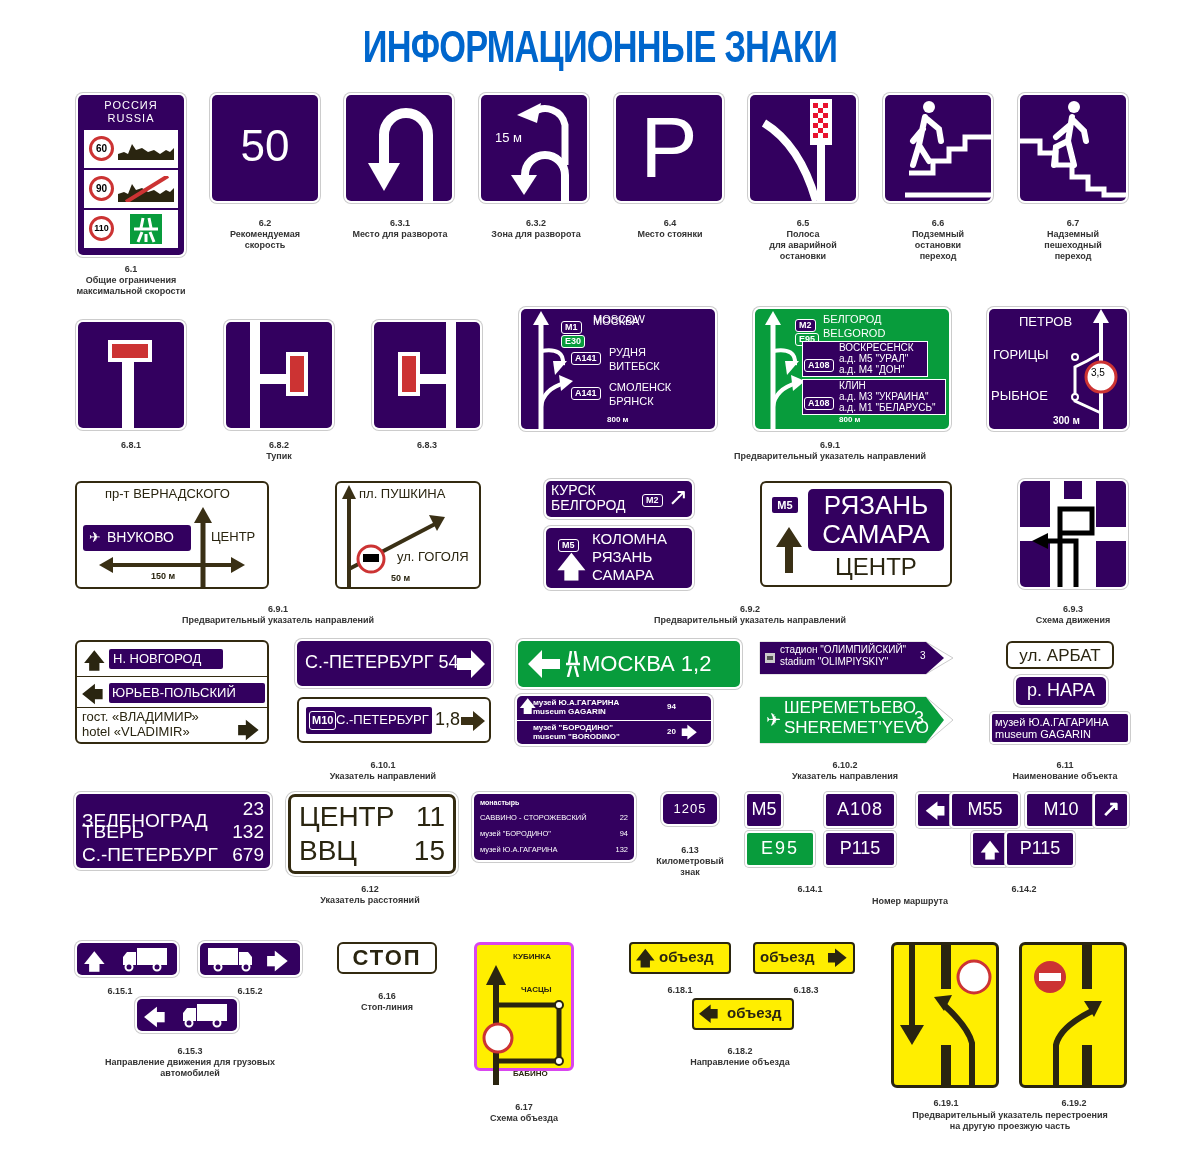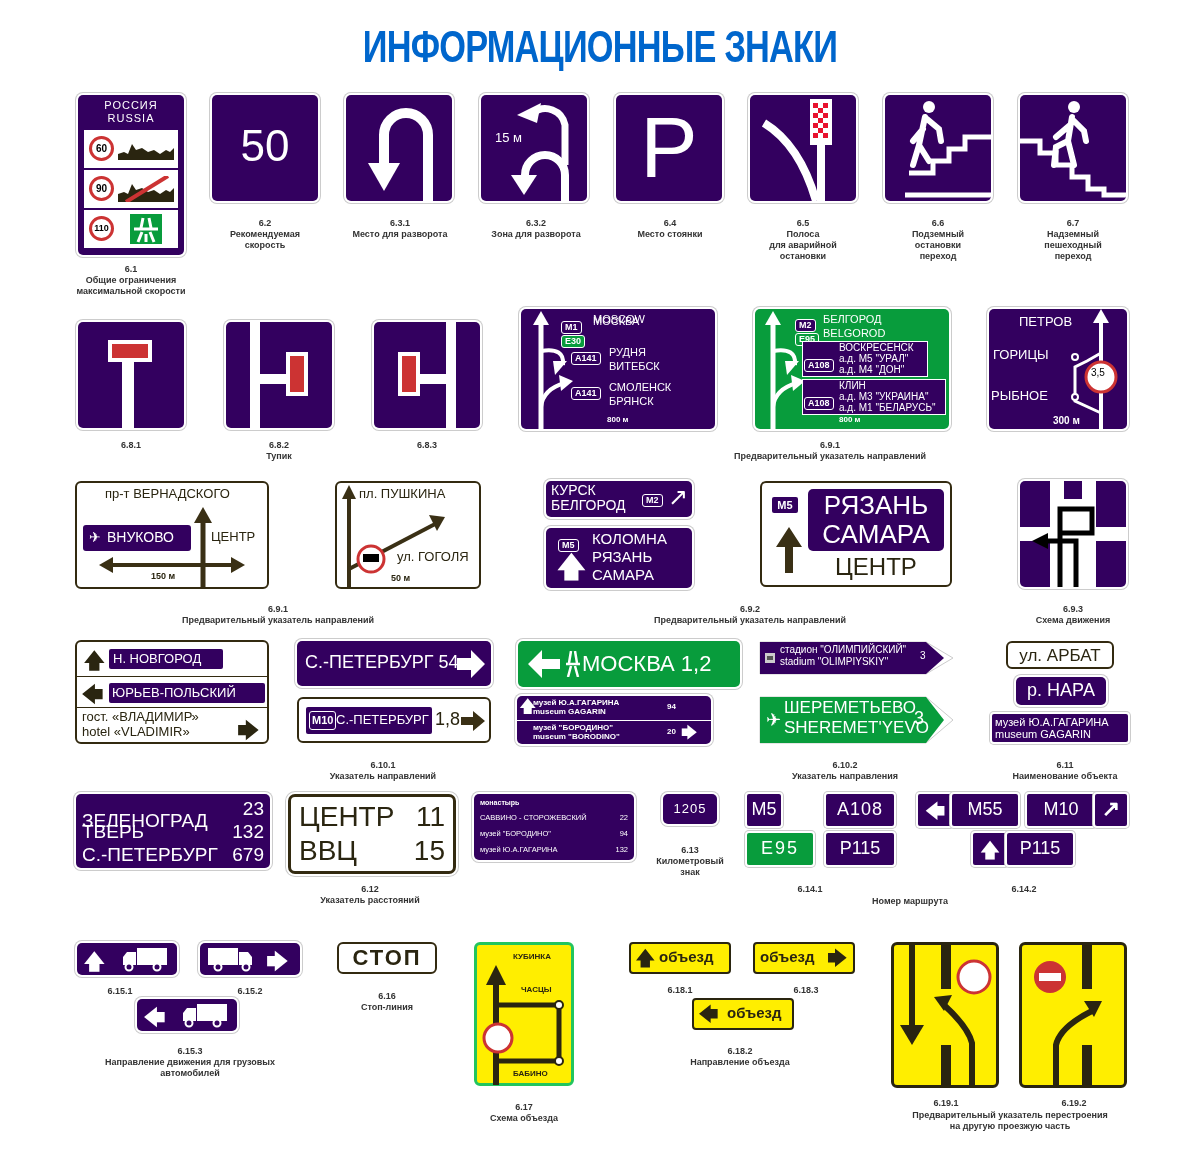--- a/index.html
+++ b/index.html
@@ -487,21 +487,21 @@
     </svg>
 </div>
 <div class="cap" style="left:80px;top:1046px;width:220px;"><span>6.15.3</span><br><span>Направление движения для грузовых
 автомобилей</span></div>
 
 <div class="abs white wbord" style="left:337px;top:942px;width:100px;height:32px;">
   <div class="lbl txt-d" style="left:0;width:96px;text-align:center;top:1px;font-size:22px;font-weight:700;letter-spacing:2px;">СТОП</div>
 </div>
 <div class="cap" style="left:337px;top:991px;width:100px;"><span>6.16</span><br><span>Стоп-линия</span></div>
 
-<div class="abs yellow" style="left:474px;top:942px;width:100px;height:144px;border:3px solid #22c55e;border-radius:6px;">
+<div class="abs yellow" style="left:474px;top:942px;width:100px;height:129px;border:3px solid #d946ef;border-radius:6px;">
   <svg class="abs" style="left:0;top:0" width="94" height="140">
       <path d="M19 140 L19 36" stroke="#2a2510" stroke-width="6"></path>
       <path d="M9 40 L19 20 L29 40 Z" fill="#2a2510"></path>
       <path d="M19 60 L82 60 L82 116 L19 116" stroke="#2a2510" stroke-width="5" fill="none"></path>
       <circle cx="82" cy="60" r="4" fill="#fff" stroke="#2a2510" stroke-width="2"></circle>
       <circle cx="82" cy="116" r="4" fill="#fff" stroke="#2a2510" stroke-width="2"></circle>
       <circle cx="21" cy="93" r="14" fill="#fff" stroke="#cc3333" stroke-width="3"></circle>
     </svg>
   <div class="lbl txt-d" style="left:36px;top:7px;font-size:8px;font-weight:700;">КУБИНКА</div>
   <div class="lbl txt-d" style="left:44px;top:40px;font-size:8px;font-weight:700;">ЧАСЦЫ</div>

